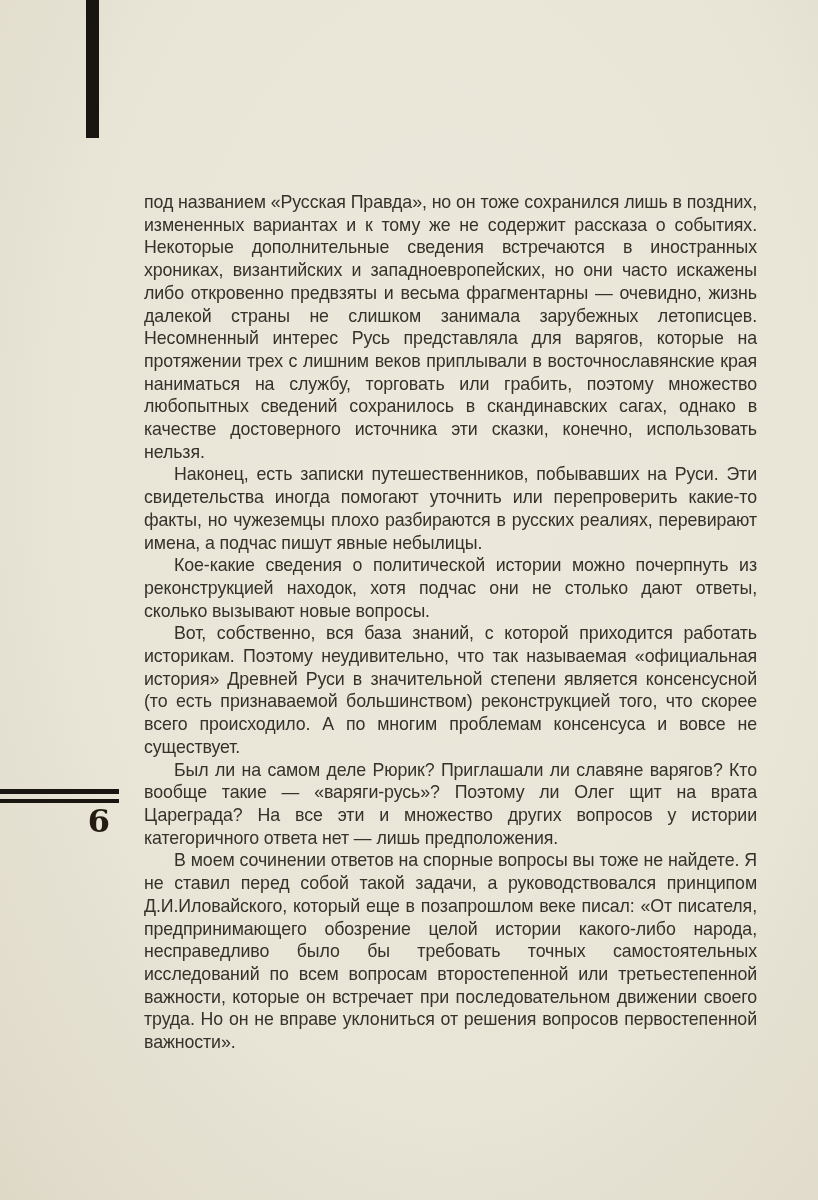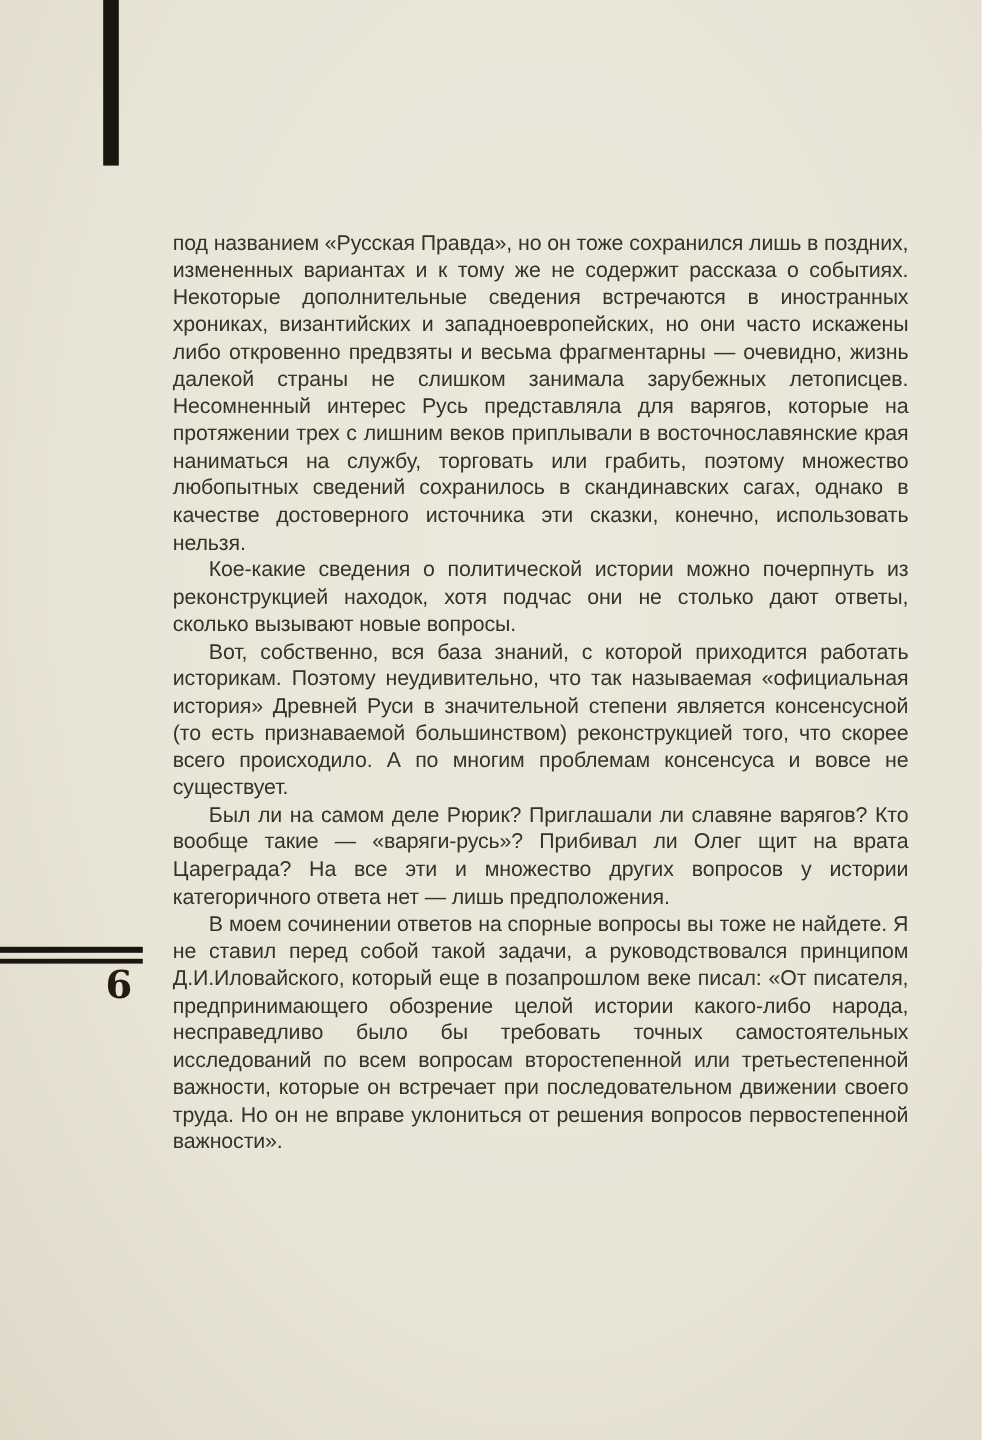--- a/index.html
+++ b/index.html
@@ -85,19 +85,20 @@
   <div class="edge-bar"></div>
 
   <div class="rule rule-top"></div>
 
   <div class="rule rule-bottom"></div>
 
   <div class="page-number">6</div>
 
   <div class="text-block">
       <p class="para">под названием «Русская Правда», но он тоже сохранился лишь в поздних, измененных вариантах и к тому же не содержит рассказа о событиях. Некоторые дополнительные сведения встречаются в иностранных хрониках, византийских и западноевропейских, но они часто искажены либо откровенно предвзяты и весьма фрагментарны — очевидно, жизнь далекой страны не слишком занимала зарубежных летописцев. Несомненный интерес Русь представляла для варягов, которые на протяжении трех с лишним веков приплывали в восточнославянские края наниматься на службу, торговать или грабить, поэтому множество любопытных сведений сохранилось в скандинавских сагах, однако в качестве достоверного источника эти сказки, конечно, использовать нельзя.</p>
+      <p class="para indent">Наконец, есть записки путешественников, побывавших на Руси. Эти свидетельства иногда помогают уточнить или перепроверить какие-то факты, но чужеземцы плохо разбираются в русских реалиях, перевирают имена, а подчас пишут явные небылицы.</p>
       <p class="para indent">Кое-какие сведения о политической истории можно почерпнуть из реконструкцией находок, хотя подчас они не столько дают ответы, сколько вызывают новые вопросы.</p>
       <p class="para indent">Вот, собственно, вся база знаний, с которой приходится работать историкам. Поэтому неудивительно, что так называемая «официальная история» Древней Руси в значительной степени является консенсусной (то есть признаваемой большинством) реконструкцией того, что скорее всего происходило. А по многим проблемам консенсуса и вовсе не существует.</p>
-      <p class="para indent">Был ли на самом деле Рюрик? Приглашали ли славяне варягов? Кто вообще такие — «варяги-русь»? Прибивал ли Олег щит на врата Цареграда? На все эти и множество других вопросов у истории категоричного ответа нет — лишь предположения.</p>
+      <p class="para indent">Был ли на самом деле Рюрик? Приглашали ли славяне варягов? Кто вообще такие — «варяги-русь»? Поэтому ли Олег щит на врата Цареграда? На все эти и множество других вопросов у истории категоричного ответа нет — лишь предположения.</p>
       <p class="para indent">В моем сочинении ответов на спорные вопросы вы тоже не найдете. Я не ставил перед собой такой задачи, а руководствовался принципом Д.И.Иловайского, который еще в позапрошлом веке писал: «От писателя, предпринимающего обозрение целой истории какого-либо народа, несправедливо было бы требовать точных самостоятельных исследований по всем вопросам второстепенной или третьестепенной важности, которые он встречает при последовательном движении своего труда. Но он не вправе уклониться от решения вопросов первостепенной важности».</p>
     </div>
 
 </div>
 
 </body></html>

